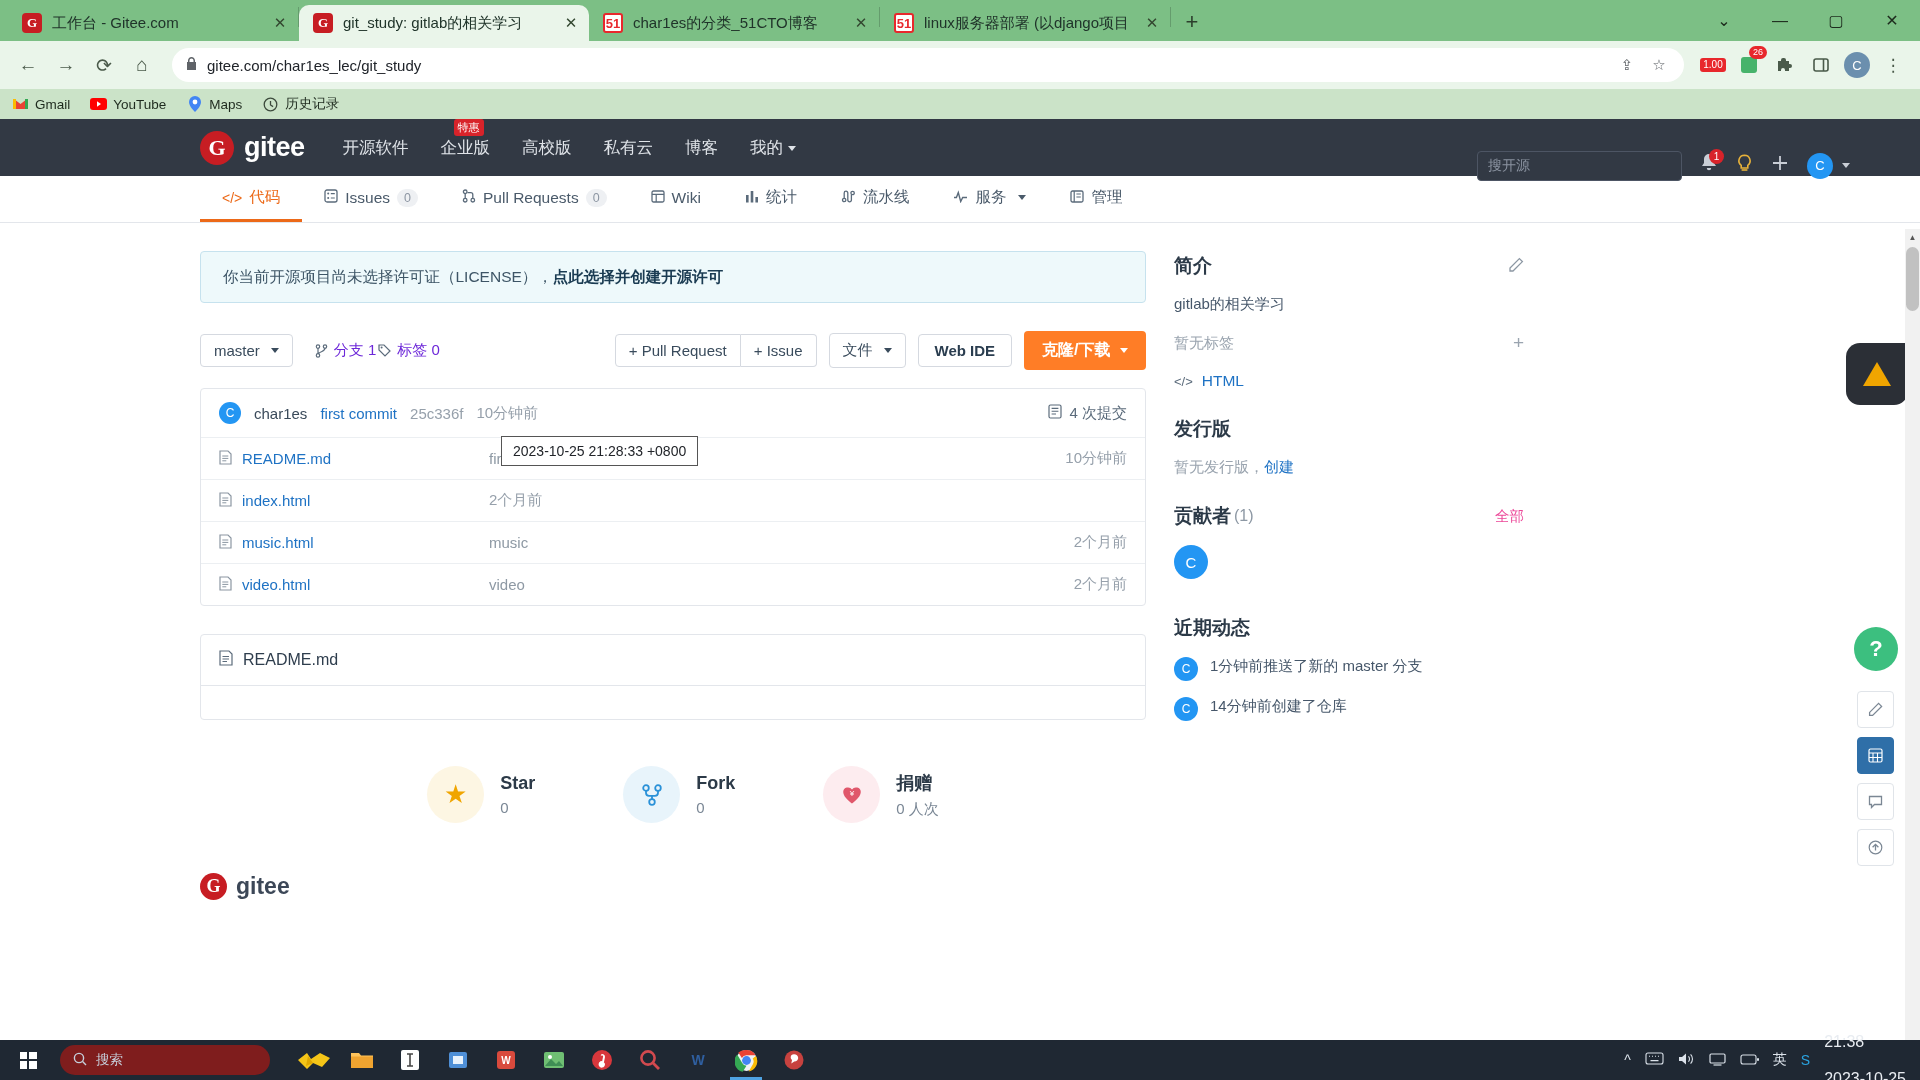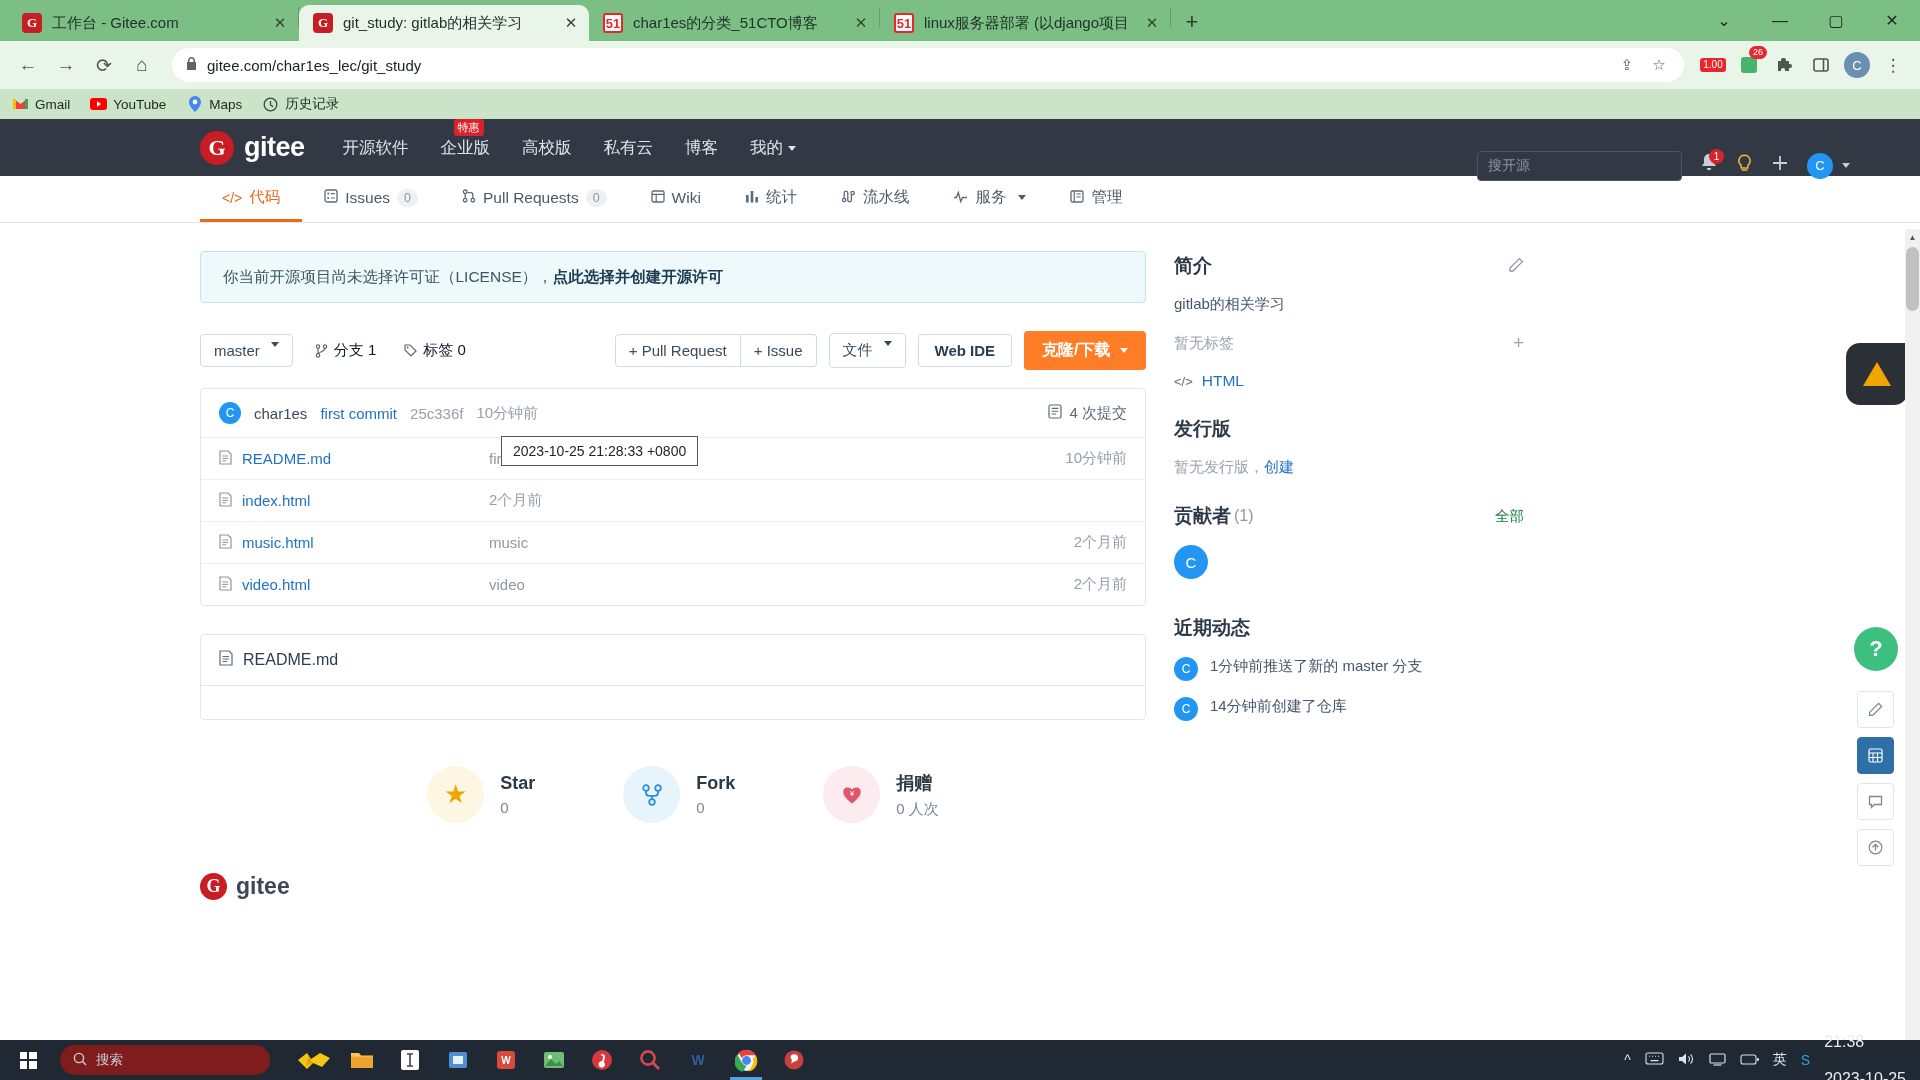--- a/index.html
+++ b/index.html
@@ -137,24 +137,24 @@
   .license-note {
     border:1px solid #c6e2ee; background:#eef9fb; border-radius:4px;
     padding: 17px 22px; font-size:15.5px; color:#3d5566; margin-bottom:28px;
     height: 52px; display:flex; align-items:center;
   }
   .license-note b { color:#1a3b52; font-weight:bold; }
 
   .branchbar { display:flex; align-items:center; margin-bottom:18px; }
   .btn {
     border:1px solid #d5d9e0; background:#fff; border-radius:4px;
-    font-size:15px; color:#394b5c; padding: 7px 13px; display:flex; align-items:flex-start; gap:6px;
+    font-size:15px; color:#394b5c; padding: 7px 13px; display:flex; align-items:center; gap:6px;
     white-space:nowrap;
   }
-  .branch-meta { display:flex; align-items:center; gap:28px; margin-left:22px; font-size:15px; color:#0f172a;}
+  .branch-meta { display:flex; align-items:center; gap:2px; margin-left:22px; font-size:15px; color:#6d28d9;}
   .branch-meta span { display:flex; align-items:center; gap:6px;}
   .actions { margin-left:auto; display:flex; align-items:center; gap:0; }
   .actions .grp { display:flex; }
   .actions .grp .btn:first-child { border-radius:4px 0 0 4px; }
   .actions .grp .btn:last-child { border-radius:0 4px 4px 0; border-left:none;}
   .btn-webide { font-weight:bold; color:#2a3d4f; margin-left:12px; padding: 7px 16px;}
   .btn-clone {
     background:#ff7d26; color:#fff; border:none; font-size:16px; font-weight:bold;
     padding: 9px 18px; border-radius:4px; margin-left:12px;
   }
@@ -217,21 +217,21 @@
      display:flex; align-items:center; }
   .side-h .edit { margin-left:auto; color:#8c97a3; font-size:15px;}
   .side-p { font-size:15px; color:#46576a; margin-bottom:18px; }
   .side-muted { font-size:15px; color:#9aa4af; display:flex; align-items:center; margin-bottom:18px;}
   .side-muted .plus { margin-left:auto; color:#9aa4af; font-size:19px;}
   .lang { font-size:15.5px; color:#1e72c4; display:flex; align-items:center; gap:9px; margin-bottom:26px;}
   .lang .lsym { color:#5b6b7b; font-size:13px;}
   .side-block { margin-bottom: 26px; }
   .side-link { color:#1e72c4; }
   .contrib-head { display:flex; align-items:center; }
-  .contrib-head .all { margin-left:auto; font-size:14.5px; color:#15803d; font-weight:normal;}
+  .contrib-head .all { margin-left:auto; font-size:14.5px; color:#ec4899; font-weight:normal;}
   .contrib-count { color:#8d98a4; font-weight:normal; font-size:16px; margin-left:3px;}
   .cavatar { width:34px;height:34px;border-radius:50%;background:#2396f3;color:#fff;
      display:flex;align-items:center;justify-content:center;font-size:15px; margin-top:12px;}
   .feed { display:flex; align-items:flex-start; gap:12px; margin-bottom:16px; font-size:15px; color:#46576a;}
   .feed .fa { width:24px;height:24px;border-radius:50%;background:#2396f3;color:#fff;
      display:flex;align-items:center;justify-content:center;font-size:12px; flex:0 0 24px;}
 
   
   .float-mascot {
     position:absolute; right: 12px; top: 224px; width: 62px; height: 62px;

